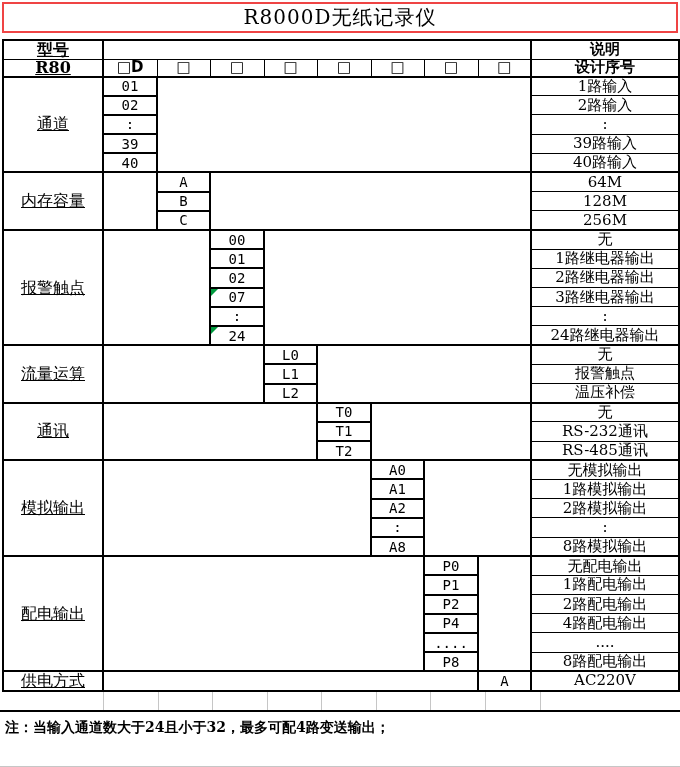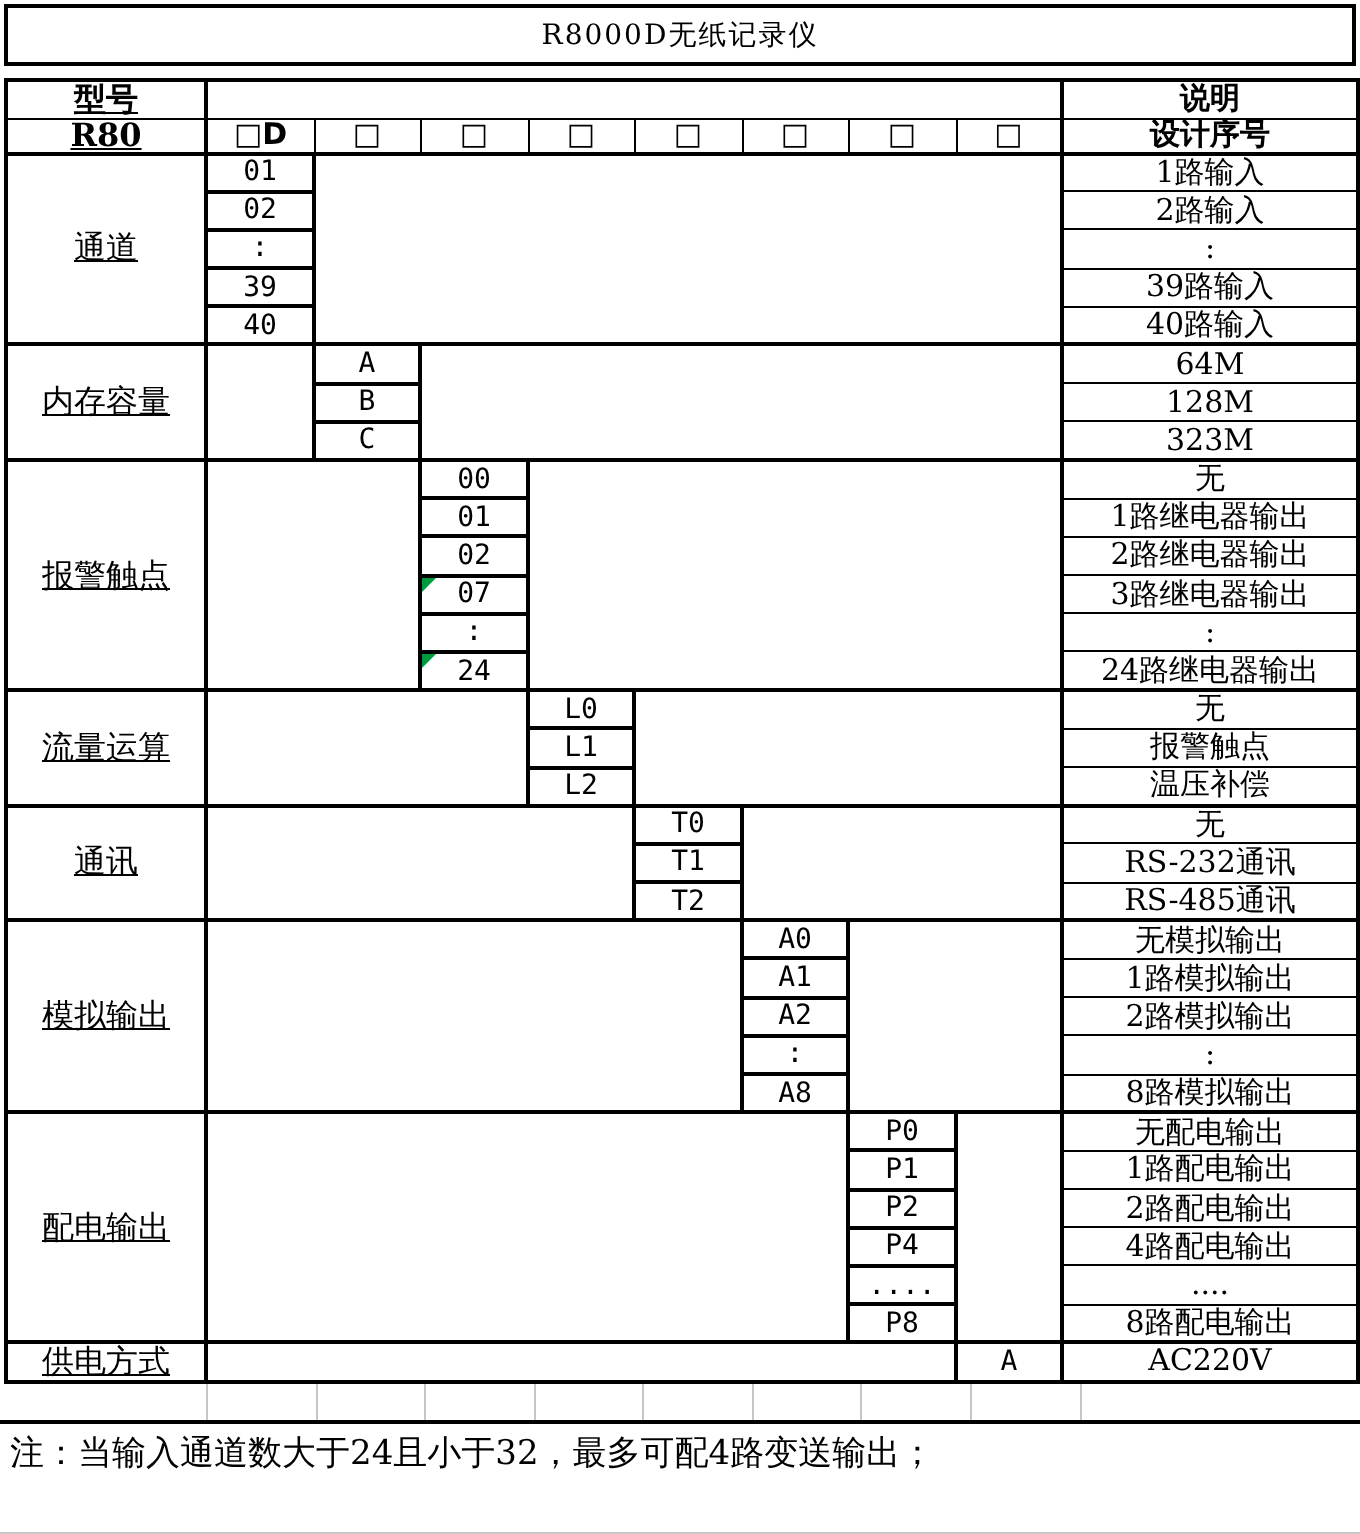--- a/index.html
+++ b/index.html
@@ -1,20 +1,20 @@
 <!DOCTYPE html>
 <html><head>
 <meta charset="utf-8">
 <style>
   html,body{margin:0;padding:0;background:#ffffff;color:#000;}
   body{width:680px;height:767px;overflow:hidden;
        font-family:"DejaVu Serif","Liberation Serif",serif;}
-  .title-box{margin:2px 2px 6px 2px;height:27px;border:2px solid #000000;
+  .title-box{margin:2px 2px 6px 2px;height:27px;border:2px solid #ef4444;
        display:flex;align-items:center;justify-content:center;
-       font-size:14px;letter-spacing:1px;}
+       font-size:20px;letter-spacing:1px;}
   table{border-collapse:collapse;table-layout:fixed;width:676px;margin-left:2px;
        border:2px solid #000;}
   td{border:1px solid #000;padding:0;text-align:center;vertical-align:middle;
        font-size:15px;line-height:1;overflow:hidden;white-space:nowrap;}
   tr{height:19.19px;}
   tr.hr1{height:19px;}
   tr.hr2{height:16px;}
   tr.st>td{border-top-width:2px;}
   .b{font-weight:bold;}
   .lbl{font-size:16px;border-right-width:2px;text-decoration:underline;}
@@ -23,21 +23,21 @@
        font-family:"DejaVu Sans Mono","Liberation Mono",monospace;font-size:14px;}
   .boxch{font-weight:bold;font-size:15px;
        font-family:"DejaVu Sans","Liberation Sans",sans-serif;}
   .green-flag{position:absolute;top:0;left:0;width:0;height:0;
        border-top:7px solid #009a3e;border-right:7px solid transparent;}
   .grid-row{margin-left:2px;height:18px;display:flex;}
   .grid-row span{display:block;height:100%;border-right:1px solid #c6c6c6;}
   .grid-row .gfill{border-right:none;flex:1;}
   .note{border-top:2px solid #000;border-bottom:1px solid #c6c6c6;
        padding:3px 0 2px 0;min-height:49px;}
-  .note div{font-weight:normal;font-size:17px;line-height:25px;}
+  .note div{font-weight:bold;font-size:14px;line-height:25px;}
   .note .l1{padding-left:5px;}
   .note .l2{padding-left:39px;}
 </style>
 </head>
 <body>
 
 <div class="title-box">R8000D无纸记录仪</div>
 
 <table>
   <colgroup>
@@ -101,21 +101,21 @@
     <td class="code">A</td>
     <td colspan="6" rowspan="3"></td>
     <td class="desc">64M</td>
   </tr>
   <tr>
         <td class="code">B</td>
       <td class="desc">128M</td>
       </tr>
   <tr>
         <td class="code">C</td>
-      <td class="desc">323M</td>
+      <td class="desc">256M</td>
       </tr>
 
   <tr class="st">
     <td rowspan="6" class="lbl">报警触点</td>
     <td colspan="2" rowspan="6"></td>
     <td class="code">00</td>
     <td colspan="5" rowspan="6"></td>
     <td class="desc">无</td>
   </tr>
   <tr>

